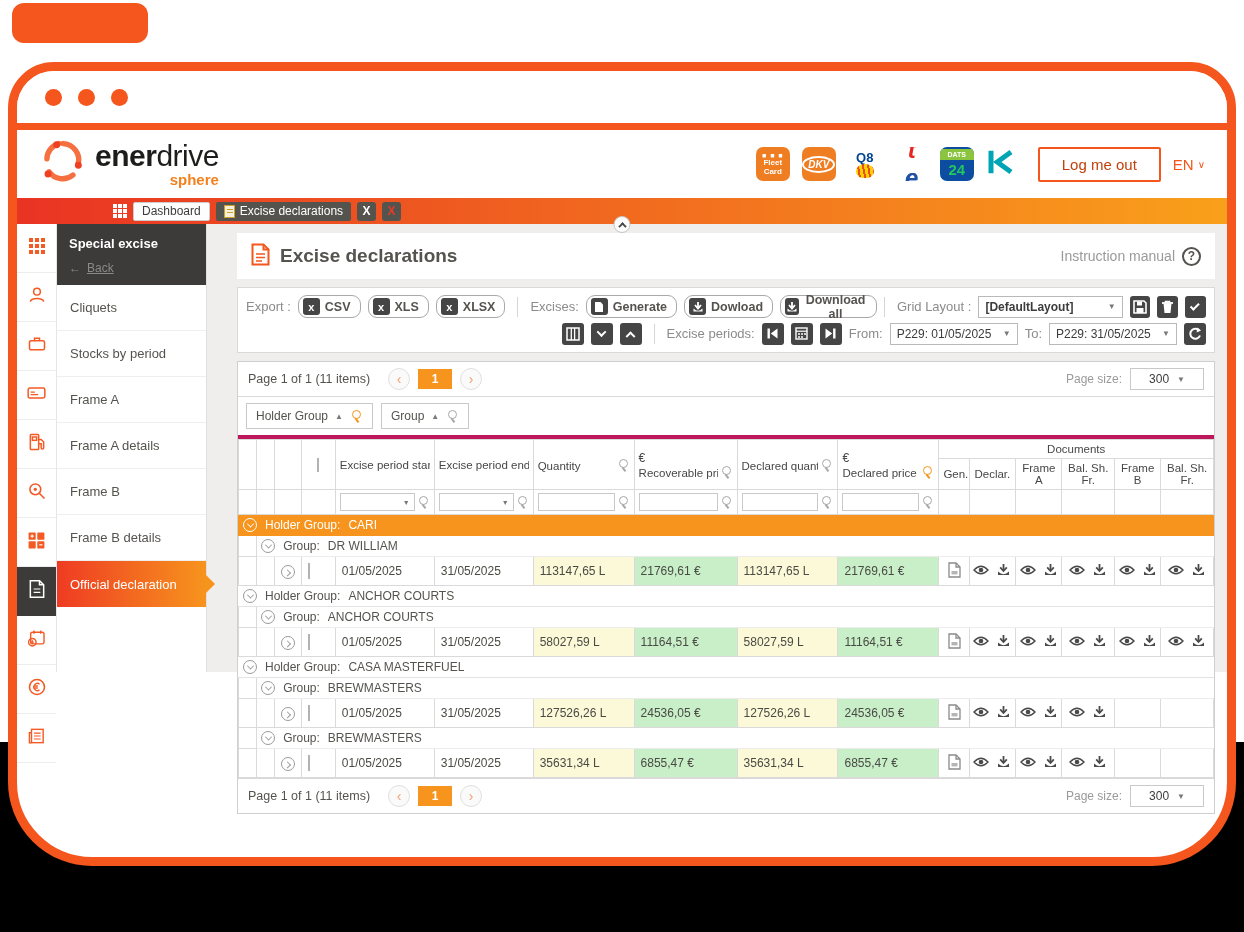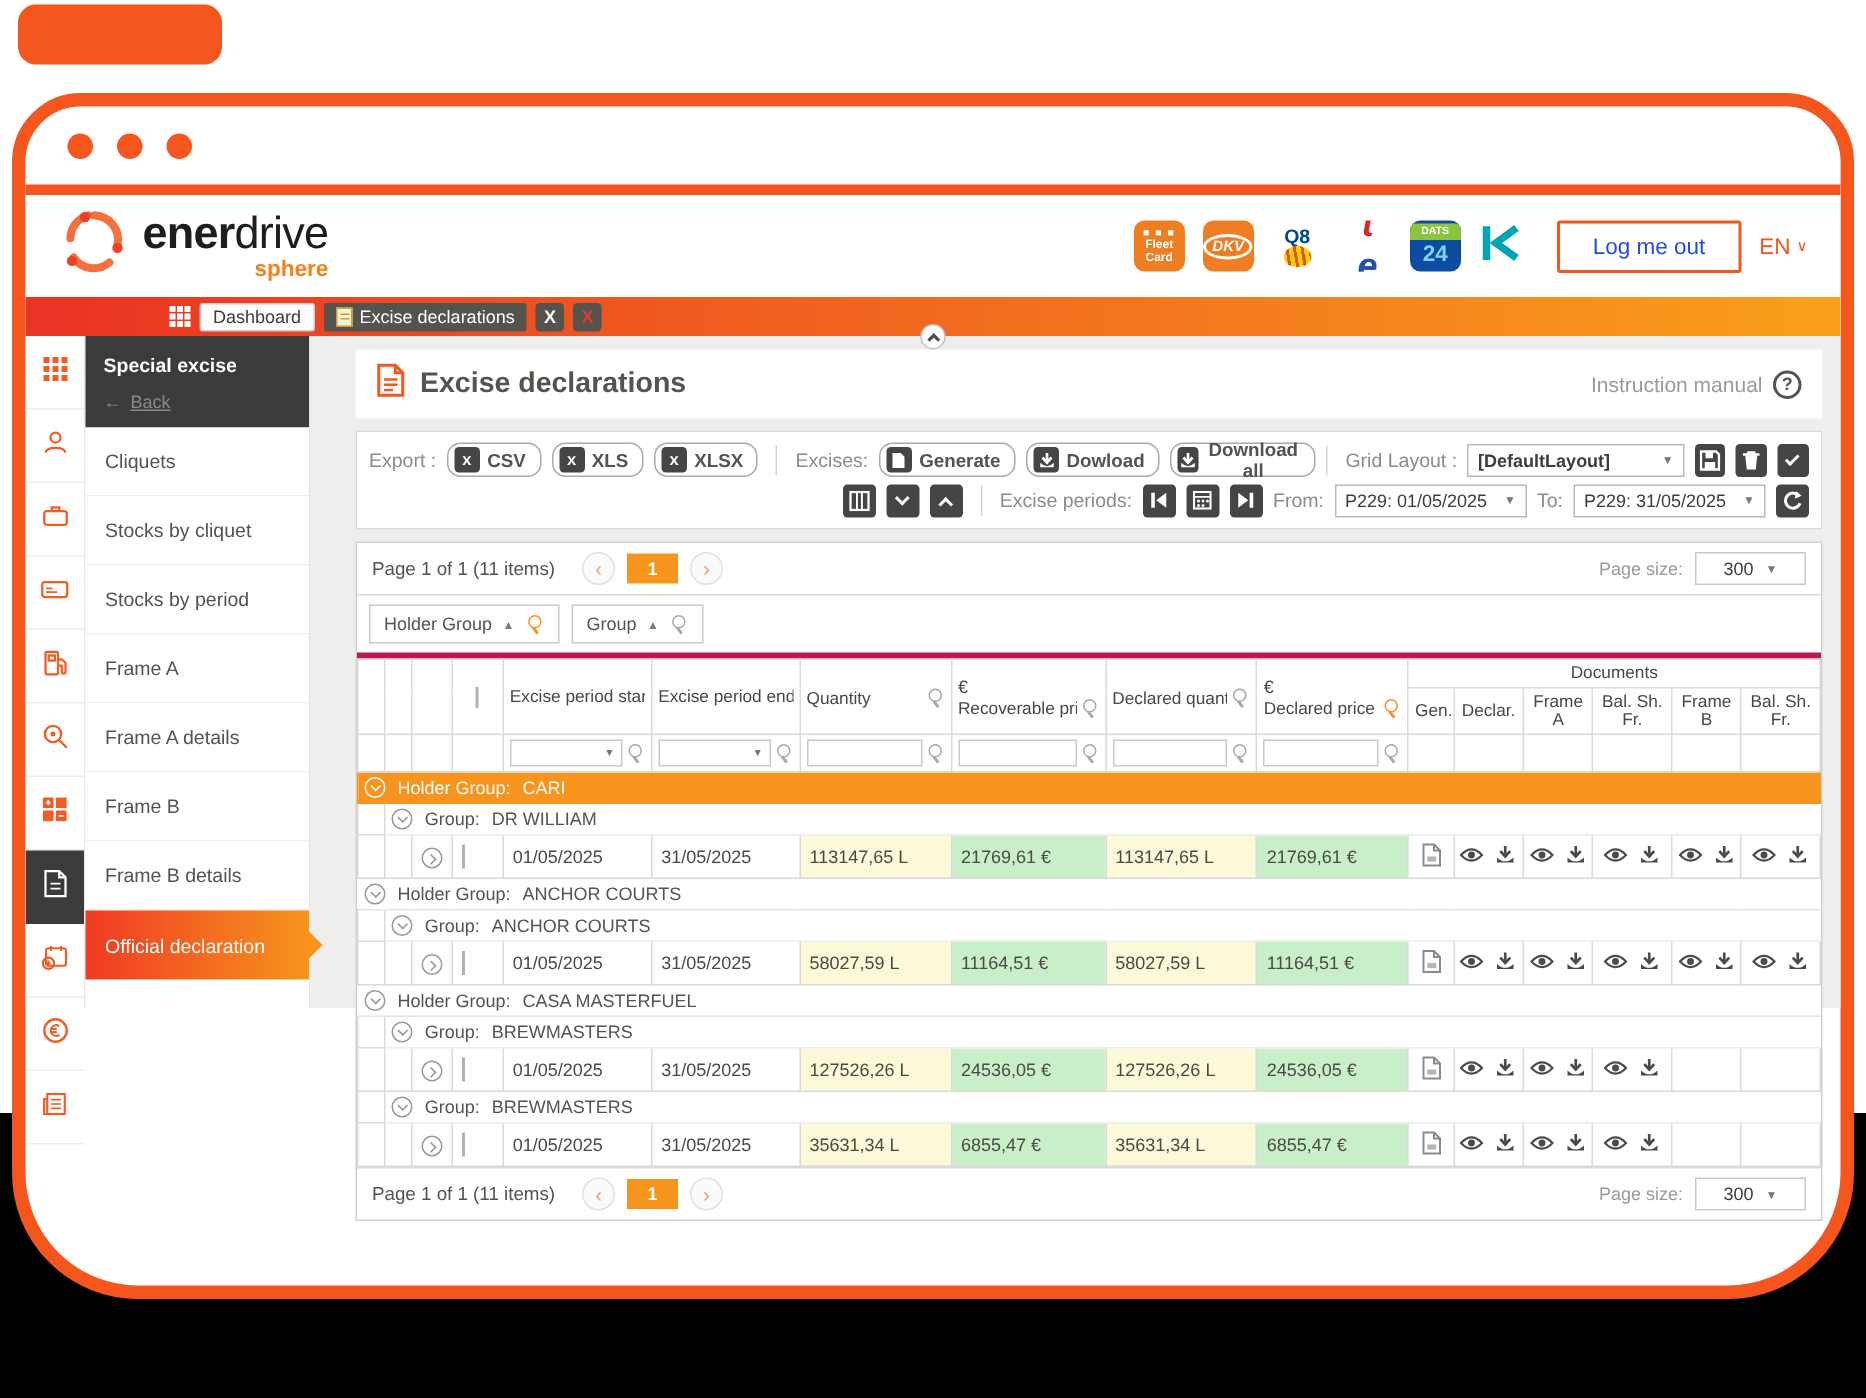--- a/index.html
+++ b/index.html
@@ -28,22 +28,22 @@
   .b-fleet .dots { letter-spacing:1px; font-size:7px; color:#fff; }
   .b-dkv { background:#ef7d22; }
   .b-dkv .oval { border:2px solid #fff; border-radius:50%; padding:1px 4px; color:#fff; font-style:italic; font-weight:bold; font-size:10px; }
   .b-q8 { background:transparent; }
   .b-q8 .q8t { color:#00458f; font-weight:bold; font-size:13px; line-height:1; }
   .b-q8 .shell { width:18px; height:14px; border-radius:50% 50% 45% 45%; background:repeating-linear-gradient(80deg,#ffd100 0 3px,#e94e1b 3px 5px); }
   .b-te { background:transparent; font-weight:bold; font-size:24px; font-style:italic; letter-spacing:-2px; }
   .b-te .t1 { color:#e52421; } .b-te .t2 { background:linear-gradient(90deg,#1f9cd8,#21409a); -webkit-background-clip:text; background-clip:text; color:#2150a5; }
   .b-dats { background:#0c4da2; }
   .b-dats .dt { background:#8bc53f; color:#fff; font-size:7px; font-weight:bold; width:100%; text-align:center; line-height:11px; }
-  .b-dats .dn { color:#7dd3fc; font-weight:bold; font-size:15px; line-height:20px; }
-  .logout-btn { border:2px solid #f4561e; color:#1d4ed8; background:#fff; font-size:15px; padding:7px 22px; border-radius:2px; margin-left:10px; }
+  .b-dats .dn { color:#22c55e; font-weight:bold; font-size:15px; line-height:20px; }
+  .logout-btn { border:2px solid #f4561e; color:#c2410c; background:#fff; font-size:15px; padding:7px 22px; border-radius:2px; margin-left:10px; }
   .lang { color:#f4551c; font-size:15px; display:flex; align-items:center; gap:4px; }
   .lang .caret { font-size:10px; }
 
   
   .tabbar { position:relative; height:26px; background:linear-gradient(90deg,#e93323,#f9a01b); display:flex; align-items:center; gap:6px; padding-left:96px; }
   .tb-grid { width:14px; height:14px; display:grid; grid-template-columns:repeat(3,4px); grid-template-rows:repeat(3,4px); gap:1px; }
   .tb-grid i { background:#fff; }
   .tab-chip { display:flex; align-items:center; gap:5px; height:19px; padding:0 8px; font-size:12px; border-radius:2px; }
   .tab-dashboard { background:#fdfdfd; border:1px solid #cccccc; color:#3c3c3c; }
   .tab-active { background:#55534e; color:#fff; }
@@ -337,21 +337,20 @@
           <div class="submenu-inner">
             <div class="submenu-head">
               <div class="submenu-title">Special excise</div>
               <div class="back-link">
                 <span>←</span>
                 <u>Back</u>
               </div>
             </div>
             <div id="submenu-list">
                 <div class="submenu-item">Cliquets</div>
-                <div class="submenu-item">Stocks by cliquet</div>
                 <div class="submenu-item">Stocks by period</div>
                 <div class="submenu-item">Frame A</div>
                 <div class="submenu-item">Frame A details</div>
                 <div class="submenu-item">Frame B</div>
                 <div class="submenu-item">Frame B details</div>
                 <div class="submenu-item active">Official declaration</div>
               </div>
           </div>
         </div>
 

